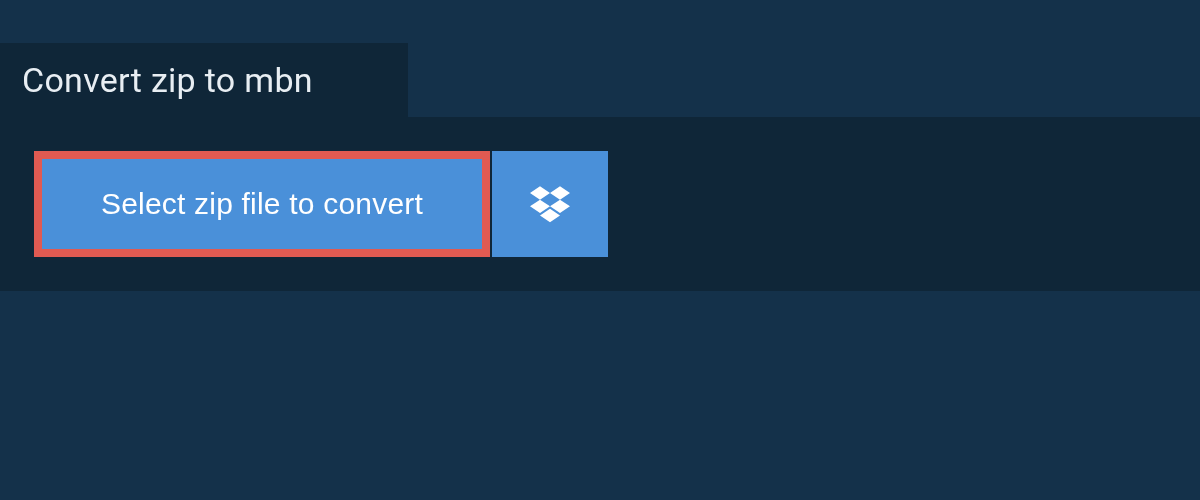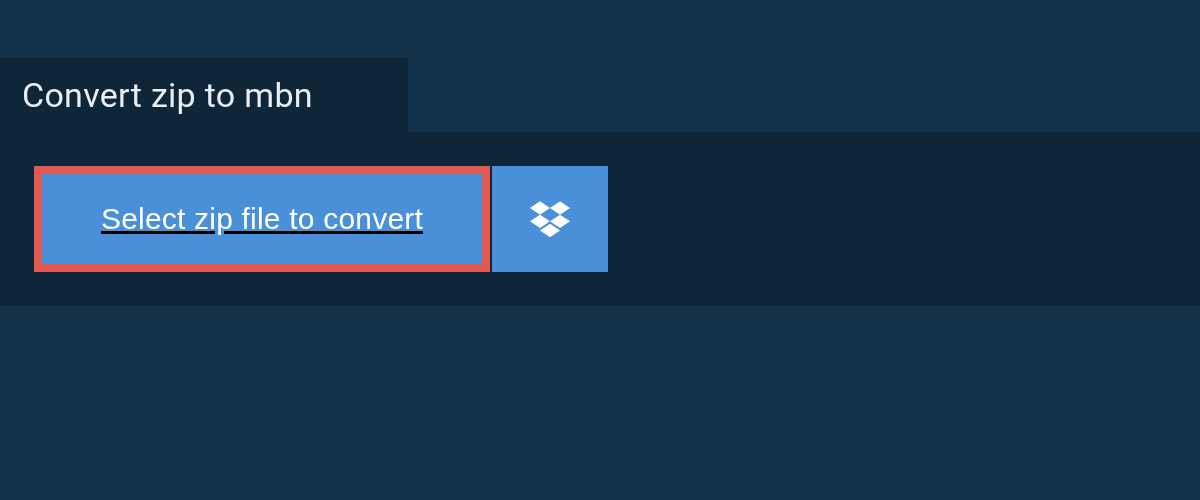--- a/index.html
+++ b/index.html
@@ -14,39 +14,38 @@
       font-family: -apple-system, BlinkMacSystemFont, "Segoe UI", Roboto, Helvetica, Arial, sans-serif;
       overflow: hidden;
     }
     .page-title-bar {
       background: #0f2638;
       width: 408px;
       height: 74px;
       display: flex;
       align-items: center;
       padding-left: 22px;
-      margin-top: 58px;
+      margin-top: 43px;
     }
     .page-title {
       color: #e8eef3;
       font-size: 34px;
       font-weight: 400;
       letter-spacing: 0.3px;
     }
     .action-panel {
       background: #0f2638;
       margin-top: 0;
       padding: 34px 34px;
       width: 100%;
     }
     .button-row {
       display: flex;
       gap: 2px;
       align-items: stretch;
-      text-decoration: underline;
     }
     .select-file-wrapper {
       border: 8px solid #e05a52;
       display: inline-block;
     }
     .select-file-button {
       background: #4a90d9;
       color: #ffffff;
       font-size: 30px;
       font-weight: 400;

